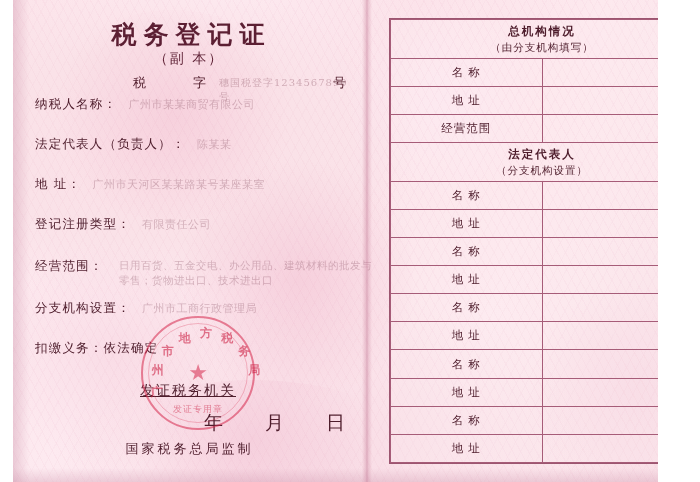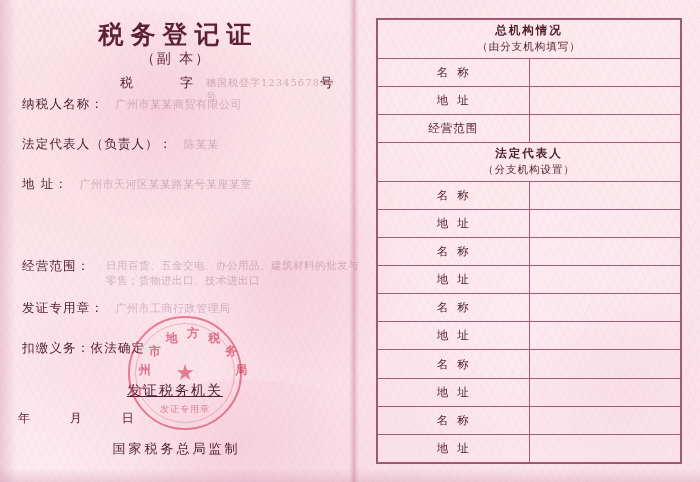--- a/index.html
+++ b/index.html
@@ -5,28 +5,29 @@
   html, body {
     margin: 0;
     padding: 0;
     background: #ffffff;
   }
   body {
     font-family: "DejaVu Sans", "Liberation Sans", sans-serif;
   }
   #page {
     position: relative;
-    width: 700px;
+    width: 645px;
     height: 482px;
     overflow: hidden;
     background:
       radial-gradient(ellipse 55% 45% at 22% 30%, #fbe0e7 0%, #fae2e8 45%, rgba(250,230,236,0) 75%),
       radial-gradient(ellipse 50% 60% at 78% 25%, #fde6ec 0%, rgba(253,233,239,0) 70%),
       radial-gradient(ellipse 60% 50% at 50% 95%, #f9dde6 0%, rgba(250,225,235,0) 70%),
       linear-gradient(110deg, #fce4ea 0%, #fdeaf0 25%, #fbe2e9 50%, #fdeaef 72%, #fae1e8 100%);
+    margin-left: 13px;
   }
   
   .mottle {
     position: absolute;
     border-radius: 50%;
     pointer-events: none;
   }
   .m1 { left: 30px; top: 10px; width: 260px; height: 210px; background: radial-gradient(circle, rgba(243,196,212,0.55) 0%, rgba(243,196,212,0) 70%); }
   .m2 { left: 170px; top: 150px; width: 230px; height: 260px; background: radial-gradient(circle, rgba(240,185,205,0.45) 0%, rgba(240,185,205,0) 70%); }
   .m3 { left: 0px; top: 230px; width: 200px; height: 250px; background: radial-gradient(circle, rgba(247,212,224,0.6) 0%, rgba(247,212,224,0) 72%); }
@@ -164,23 +165,23 @@
     font-family: "DejaVu Serif", "Liberation Serif", serif;
     font-size: 14px;
     letter-spacing: 2px;
     color: #4e1d2c;
     text-decoration: underline;
   }
   .date-line {
     position: absolute;
     left: 0; right: 0;
     top: 410px;
-    text-align: left;
-    font-family: "DejaVu Serif", "Liberation Serif", serif;
-    font-size: 12px;
+    text-align: right;
+    font-family: "DejaVu Serif", "Liberation Serif", serif;
+    font-size: 19px;
     letter-spacing: 18px;
     text-indent: 18px;
     color: #4e1d2c;
   }
   .footer-note {
     position: absolute;
     left: 0; right: 0;
     top: 440px;
     text-align: center;
     font-family: "DejaVu Serif", "Liberation Serif", serif;
@@ -255,21 +256,21 @@
     background: rgba(255,246,249,0.12);
   }
   table.grid {
     width: 100%;
     height: 100%;
     border-collapse: collapse;
     table-layout: fixed;
   }
   table.grid td {
     border: 1px solid #a65c78;
-    font-family: Liberation Mono, monospace;
+    font-family: Liberation Sans, sans-serif;
     font-size: 11.5px;
     color: #4e1d2c;
     padding: 0 4px;
     text-align: center;
     vertical-align: middle;
     height: 23px;
   }
   td.section-head {
     font-size: 12.5px;
     line-height: 16px;
@@ -324,28 +325,32 @@
     <div class="field f3 field-multiline">
       <span class="label">地      址：</span>
       <span class="value">广州市天河区某某路某号某座某室</span>
     </div>
 
     <div class="field f2">
       <span class="label">法定代表人（负责人）：</span>
       <span class="value">陈某某</span>
     </div>
 
+    <div class="field f4">
+      <span class="label">登记注册类型：</span>
+      <span class="value">有限责任公司</span>
+    </div>
 
     <div class="field f5 field-multiline">
       <span class="label">经营范围：</span>
       <span class="value-block" style="left:84px;top:0;">日用百货、五金交电、办公用品、建筑材料的批发与零售；货物进出口、技术进出口</span>
     </div>
 
     <div class="field f6">
-      <span class="label">发证专用章：</span>
+      <span class="label">分支机构设置：</span>
       <span class="value">广州市工商行政管理局</span>
     </div>
 
     <div class="field f7">
       <span class="label">扣缴义务：依法确定</span>
     </div>
 
     <div class="issuer">发证税务机关</div>
     <div class="date-line">年 月 日</div>
     <div class="footer-note">国家税务总局监制</div>

